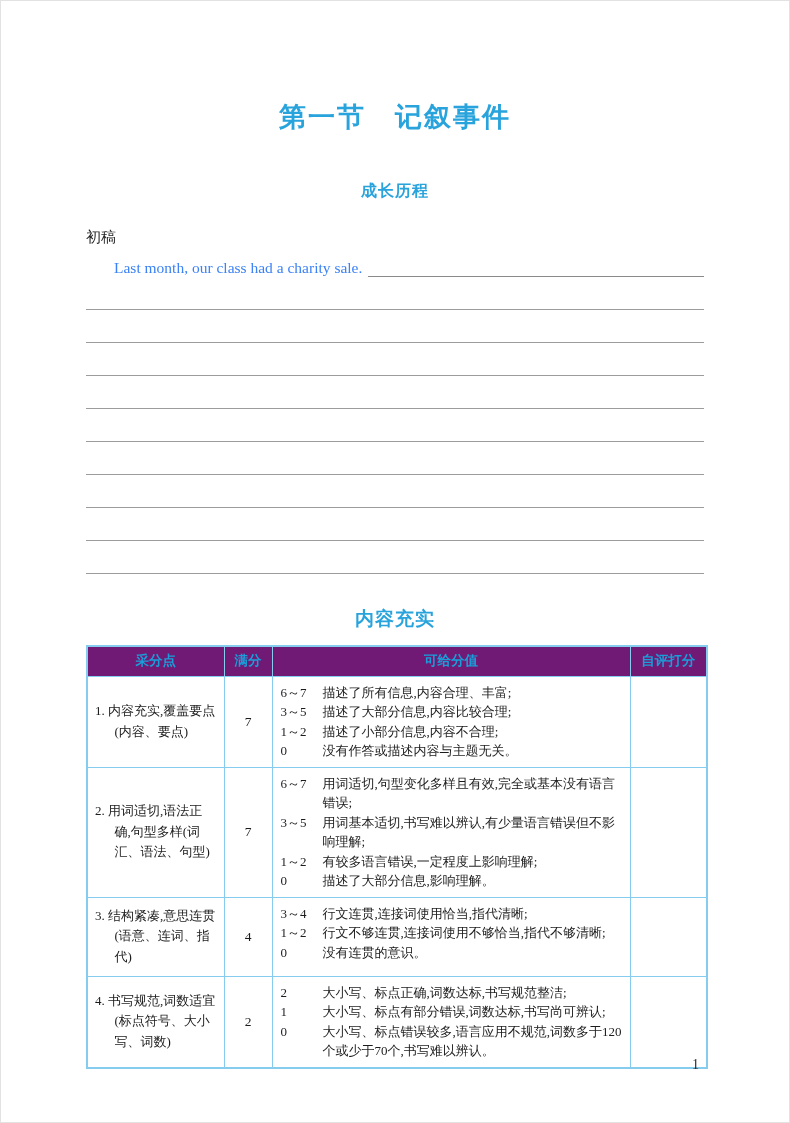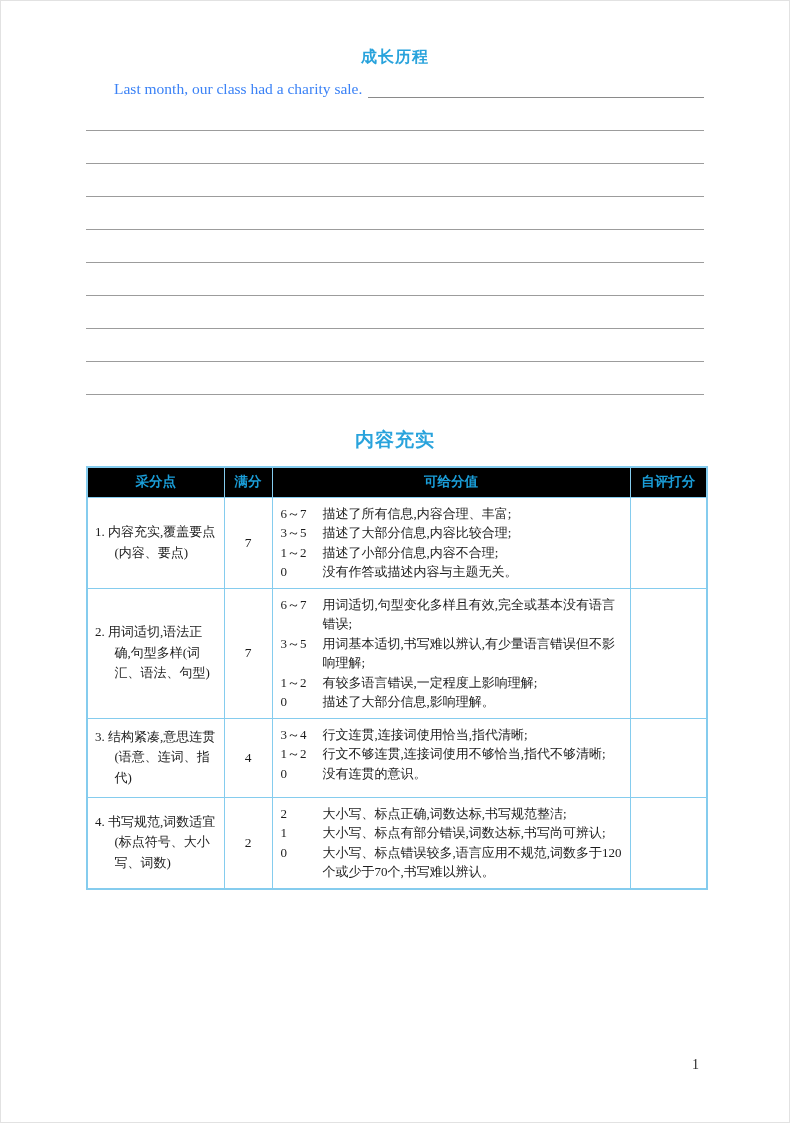--- a/index.html
+++ b/index.html
@@ -90,21 +90,21 @@
   table.rubric th, table.rubric td{
     border:1px solid var(--table-border);
   }
   table.rubric th{
     height:30px;
     font-size:13.5px;
     font-weight:bold;
     color:var(--header-text);
     text-align:center;
     font-family:"Liberation Sans","DejaVu Sans",sans-serif;
-    background:#000000;
+    background:#701a75;
   }
   td.pt{
     vertical-align:middle;
     padding:8px 7px 8px 7px;
     line-height:1.6;
   }
   td.pt .pt-inner{
     padding-left:1.5em;
     text-indent:-1.5em;
   }
@@ -138,23 +138,25 @@
     color:#2a2a2a;
     font-family:"Liberation Serif","DejaVu Serif",serif;
   }
 </style>
 </head>
 <body>
 
 <div class="page">
   <div class="content">
 
+    <div class="section-title">第一节　记叙事件</div>
 
     <div class="subtitle">成长历程</div>
 
+    <div class="draft-label">初稿</div>
 
     <div class="opening-row">
       <span class="opening-text">Last month, our class had a charity sale.</span>
       <span class="opening-fill"></span>
     </div>
 
     <div class="writing-lines">
         <div class="rule-line"></div>
         <div class="rule-line"></div>
         <div class="rule-line"></div>

